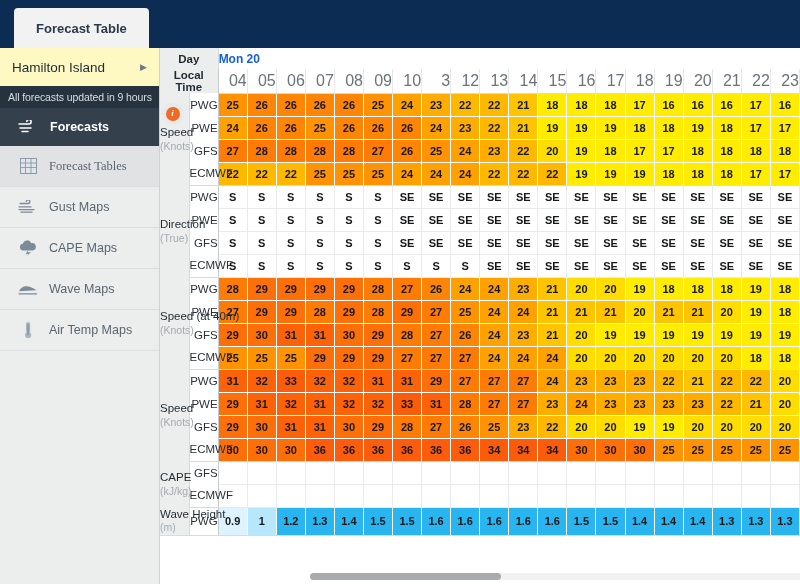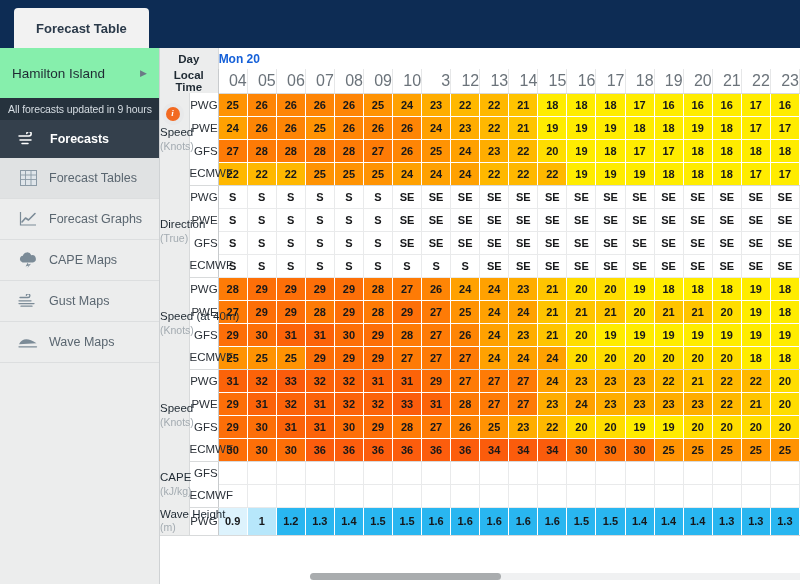--- a/index.html
+++ b/index.html
@@ -31,39 +31,39 @@
     display: flex; align-items: center; cursor: pointer;
   }
 
   
   .body { flex: 1 1 auto; display: flex; min-height: 0; }
 
   
   .sidebar { width: 160px; flex: 0 0 160px; background: #eceded; display: flex; flex-direction: column;
              border-right: 1px solid #cfd2d4; }
   .loc-row {
-    height: 50px; display: flex; align-items: center; justify-content: space-between;
-    padding: 0 12px 0 12px; background: #86efac; cursor: pointer;
+    height: 38px; display: flex; align-items: center; justify-content: space-between;
+    padding: 0 12px 0 12px; background: #fef9c3; cursor: pointer;
   }
   .loc-name { font-size: 13.5px; color: #1f2a33; }
   .loc-arrow { color: #6b7a86; font-size: 9px; }
   .updated {
     background: #26323d; color: #d6dde3; font-size: 10.5px; height: 22px;
     display: flex; align-items: center; padding-left: 8px; letter-spacing: -0.1px;
   }
   .forecasts-hdr {
     background: #34404c; color: #ffffff; font-size: 12.5px; font-weight: bold;
     height: 38px; display: flex; align-items: center; gap: 12px; padding-left: 18px; cursor: pointer;
   }
   .nav { display: flex; flex-direction: column; background: #eceded; }
   .nav-item {
     height: 41px; display: flex; align-items: center; gap: 11px; padding-left: 18px;
     border-bottom: 1px solid #dcdedf; color: #5a6670; font-size: 12.5px; cursor: pointer;
   }
-  .nav-item.active { background: #e0e2e3; }
+  .nav-item.active { background: #e0e2e3; font-family: Liberation Serif, serif; }
   .nav-ico { width: 20px; height: 20px; flex: 0 0 20px; display: flex; align-items: center; justify-content: center; }
   .nav-ico svg { display: block; }
 
   
   .tablewrap { flex: 1 1 auto; background: #ffffff; overflow: hidden; position: relative; }
   table.fc { border-collapse: collapse; table-layout: fixed; width: 640px; }
   table.fc td, table.fc th { padding: 0; }
 
   .lbl-grp {
     width: 60px; background: #eceded; border-right: 1px solid #d8dadb;
@@ -154,66 +154,67 @@
         <div class="nav-item active">
           <span class="nav-ico">
             <svg width="17" height="16" viewBox="0 0 17 16">
               <rect x="0.5" y="0.5" width="16" height="15" fill="#dfe5ea" stroke="#8b9aa6"></rect>
               <path d="M0.5 5 H16.5 M0.5 9.5 H16.5 M5.5 0.5 V15.5 M11 0.5 V15.5" stroke="#8b9aa6" stroke-width="0.9"></path>
             </svg>
           </span>
           <span>Forecast Tables</span>
         </div>
 
-        <div class="nav-item">
-          <span class="nav-ico">
-            <svg width="18" height="16" viewBox="0 0 18 16">
-              <path d="M1.5 1 V14 H17" fill="none" stroke="#7b8b97" stroke-width="1.2"></path>
-              <path d="M3 11 L6.5 7 L9.5 9 L16 2.5" fill="none" stroke="#7b8b97" stroke-width="1.6" stroke-linecap="round" stroke-linejoin="round"></path>
-            </svg>
-          </span>
-          <span>Forecast Graphs</span>
-        </div>
-
-
-        <div class="nav-item">
-          <span class="nav-ico">
-            <svg width="20" height="16" viewBox="0 0 20 16">
-              <path d="M4.6 10.5 a3.4 3.4 0 0 1 0.3 -6.7 a4.4 4.4 0 0 1 8.4 -0.6 a3.6 3.6 0 0 1 1.6 7.3 Z" fill="#7b8b97"></path>
-              <path d="M9.8 10.5 L7.6 14.6 L10.6 13.6 L9.4 16 L13 11.8 L10.4 12.6 Z" fill="#7b8b97"></path>
-            </svg>
-          </span>
-          <span>CAPE Maps</span>
-        </div>
+
 
         <div class="nav-item">
           <span class="nav-ico">
             <svg width="20" height="14" viewBox="0 0 20 14">
               <path d="M2 3.5 H10 a1.8 1.8 0 1 0 -1.7 -2.2" fill="none" stroke="#7b8b97" stroke-width="1.3" stroke-linecap="round"></path>
               <path d="M1 6.8 H13" fill="none" stroke="#7b8b97" stroke-width="1.3" stroke-linecap="round"></path>
               <path d="M1 9.6 H16" fill="none" stroke="#7b8b97" stroke-width="1.3" stroke-linecap="round"></path>
               <path d="M3 12.2 H14" fill="none" stroke="#7b8b97" stroke-width="1.3" stroke-linecap="round"></path>
             </svg>
           </span>
           <span>Gust Maps</span>
         </div>
 
         <div class="nav-item">
           <span class="nav-ico">
+            <svg width="20" height="16" viewBox="0 0 20 16">
+              <path d="M4.6 10.5 a3.4 3.4 0 0 1 0.3 -6.7 a4.4 4.4 0 0 1 8.4 -0.6 a3.6 3.6 0 0 1 1.6 7.3 Z" fill="#7b8b97"></path>
+              <path d="M9.8 10.5 L7.6 14.6 L10.6 13.6 L9.4 16 L13 11.8 L10.4 12.6 Z" fill="#7b8b97"></path>
+            </svg>
+          </span>
+          <span>CAPE Maps</span>
+        </div>
+
+        <div class="nav-item">
+          <span class="nav-ico">
             <svg width="20" height="13" viewBox="0 0 20 13">
               <path d="M1 8.2 C4 2.2 10 1.5 18.5 7.2 L1 8.2 Z" fill="#7b8b97"></path>
               <path d="M1 10.8 H18.5" stroke="#7b8b97" stroke-width="1.3" stroke-linecap="round"></path>
             </svg>
           </span>
           <span>Wave Maps</span>
         </div>
 
 
 
 
+        <div class="nav-item">
+          <span class="nav-ico">
+            <svg width="12" height="18" viewBox="0 0 12 18">
+              <rect x="4" y="1" width="4.2" height="11" rx="2.1" fill="#aab6c0"></rect>
+              <circle cx="6.1" cy="14" r="3.1" fill="#aab6c0"></circle>
+              <rect x="5.2" y="3" width="1.8" height="11" fill="#8b9aa6"></rect>
+            </svg>
+          </span>
+          <span>Air Temp Maps</span>
+        </div>
 
       </div>
     </div>
 
     <div class="tablewrap">
       <table class="fc">
         <tbody id="fc-body">
             <tr>
               <td class="hdr-lbl" colspan="2">Day</td>
               <td class="day-cell" colspan="20">Mon 20</td>

